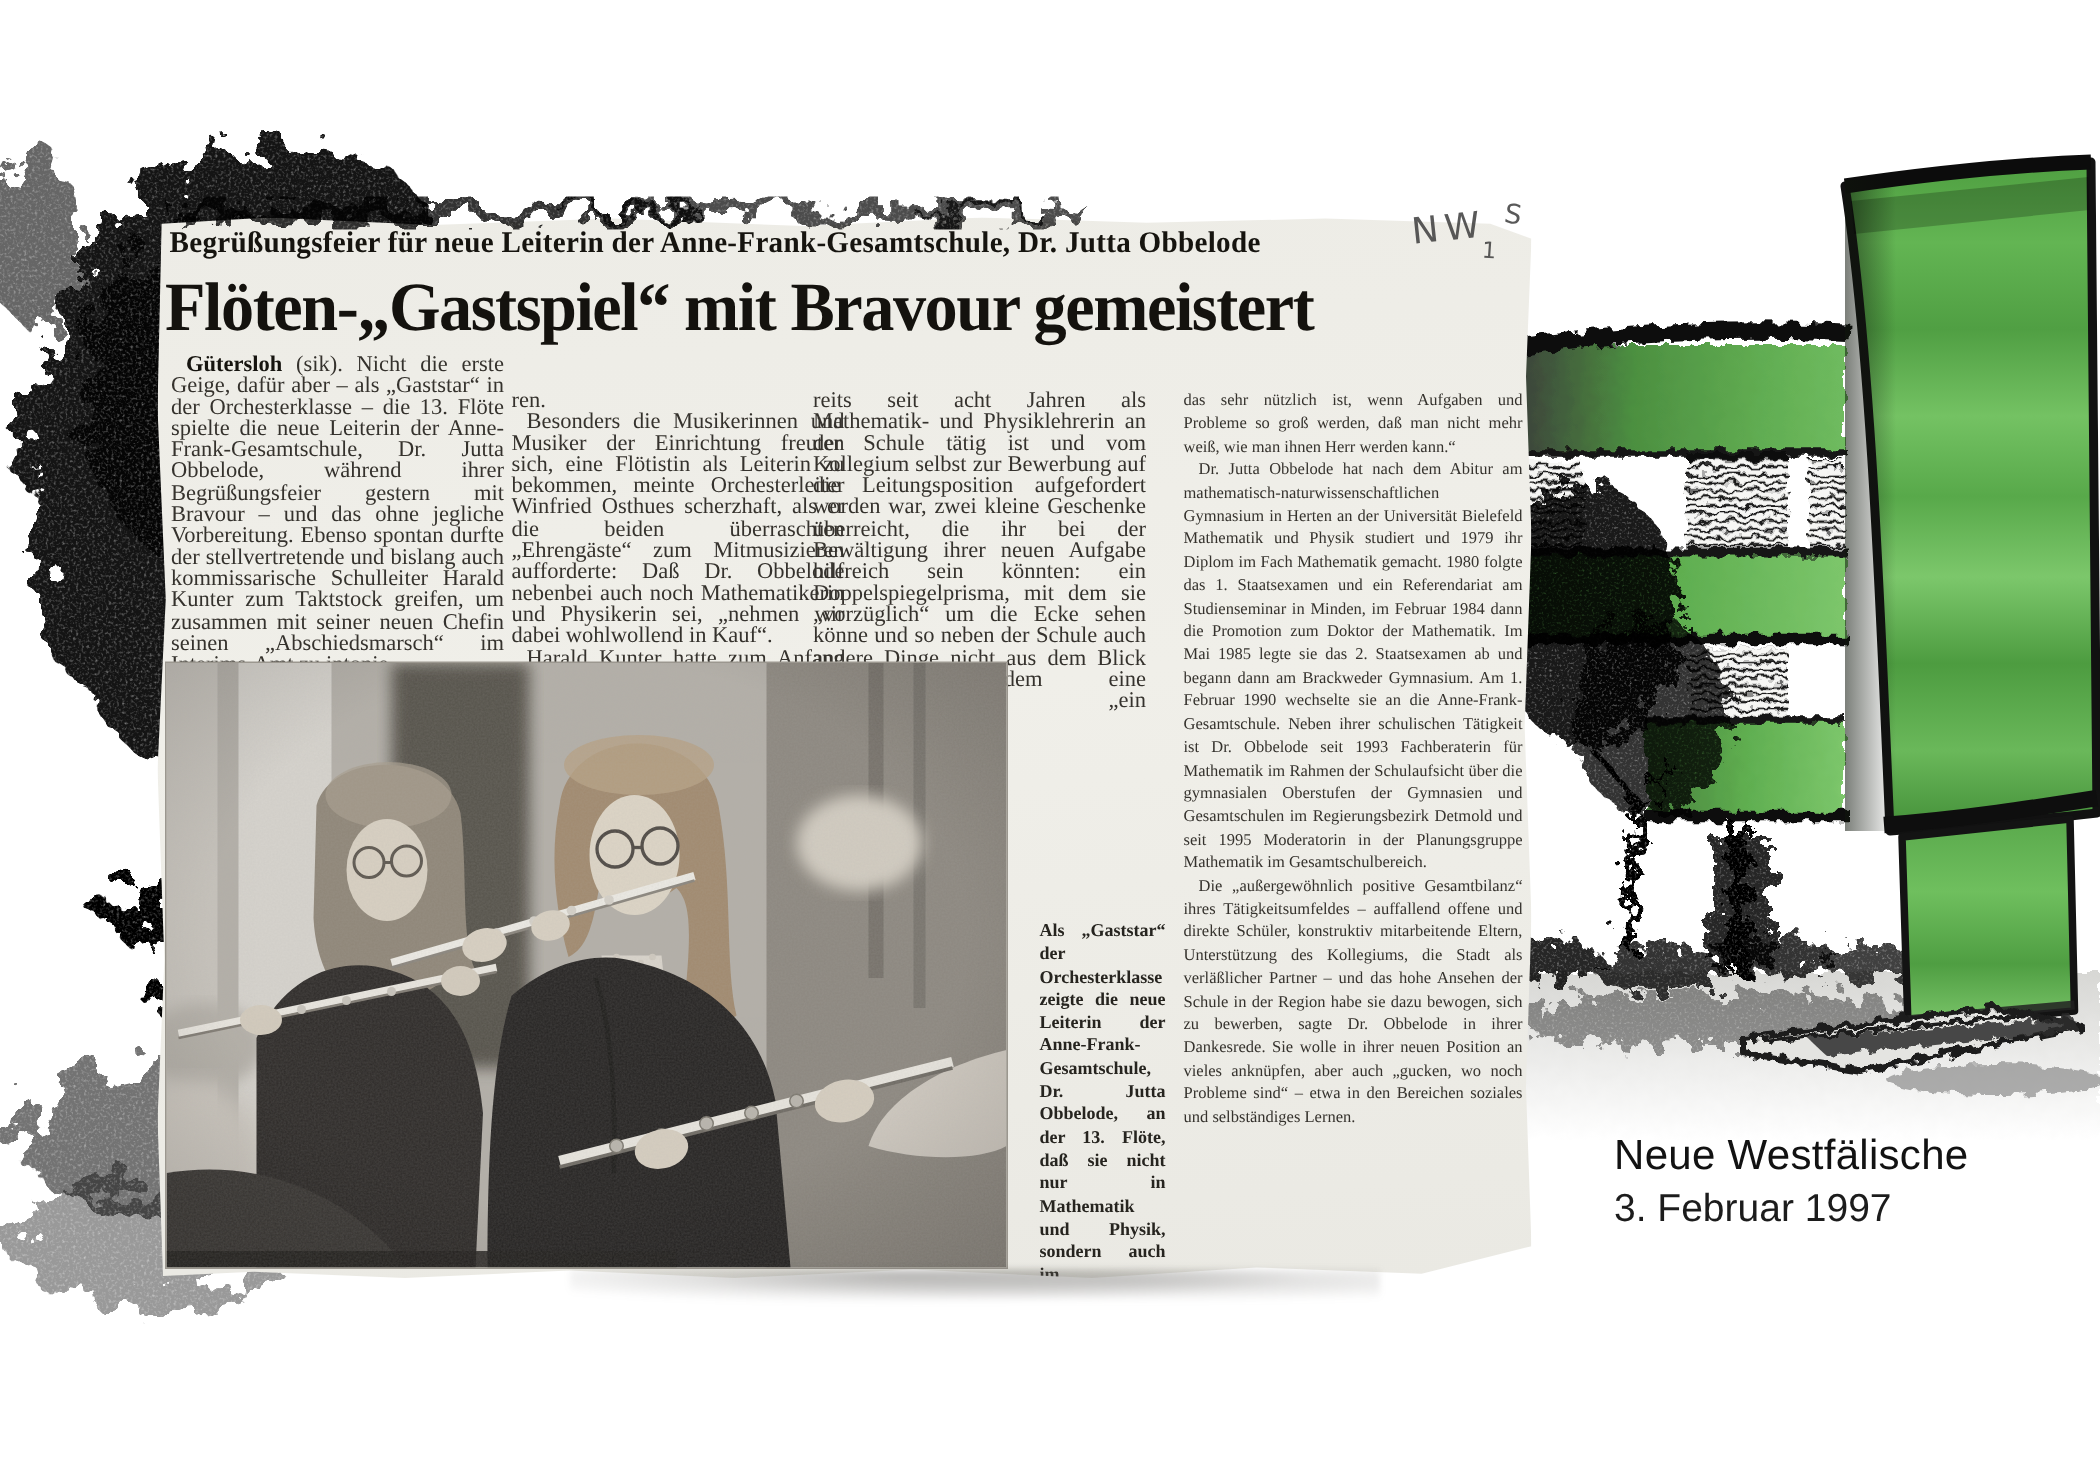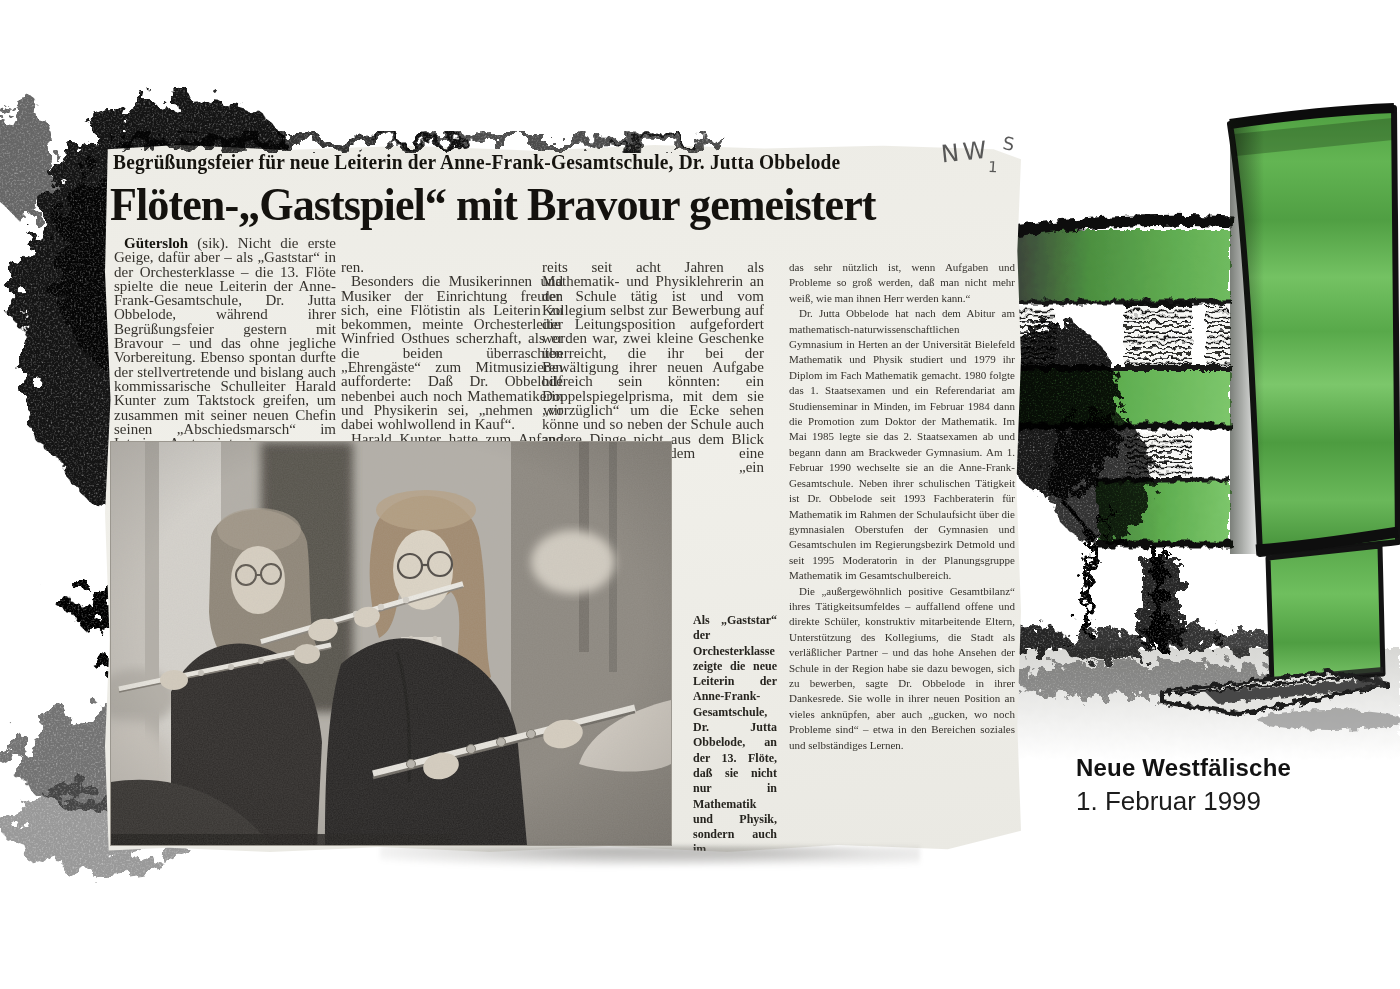--- a/index.html
+++ b/index.html
@@ -64,21 +64,21 @@
   }
 
   
   .hand{ font-family:"DejaVu Sans", sans-serif; color:#3d3d3d; opacity:.85;}
   .hand-nw{left:941px; top:138px; font-size:24px; transform:rotate(-6deg); letter-spacing:4px;}
   .hand-1 {left:988px; top:158px; font-size:15px; transform:rotate(4deg);}
   .hand-s {left:1003px; top:133px; font-size:18px; transform:rotate(9deg);}
 
   
   .source{ left:1076px; top:754px; font-family:"Liberation Sans", sans-serif; color:#121212;}
-  .source-name{font-size:24px; font-weight:bold; letter-spacing:.2px;}
+  .source-name{font-size:28px; font-weight:normal; letter-spacing:.2px;}
   .source-date{font-size:26px; font-weight:normal; margin-top:4px; color:#1c1c1c;}
 
   svg{display:block;}
 </style>
 </head>
 <body>
 
 <div class="canvas">
 
   <svg class="abs" style="left:0;top:60px;" width="330" height="840" viewBox="0 0 330 840">
@@ -361,16 +361,16 @@
     </g>
   </svg>
   <div class="abs bottom-fuzz"></div>
 
   <span class="abs hand hand-nw">NW</span>
   <span class="abs hand hand-1">1</span>
   <span class="abs hand hand-s">S</span>
 
   <div class="abs source">
     <div class="source-name">Neue Westfälische</div>
-    <div class="source-date">1. Februar 1999</div>
+    <div class="source-date">3. Februar 1997</div>
   </div>
 
 </div>
 
 </body></html>

